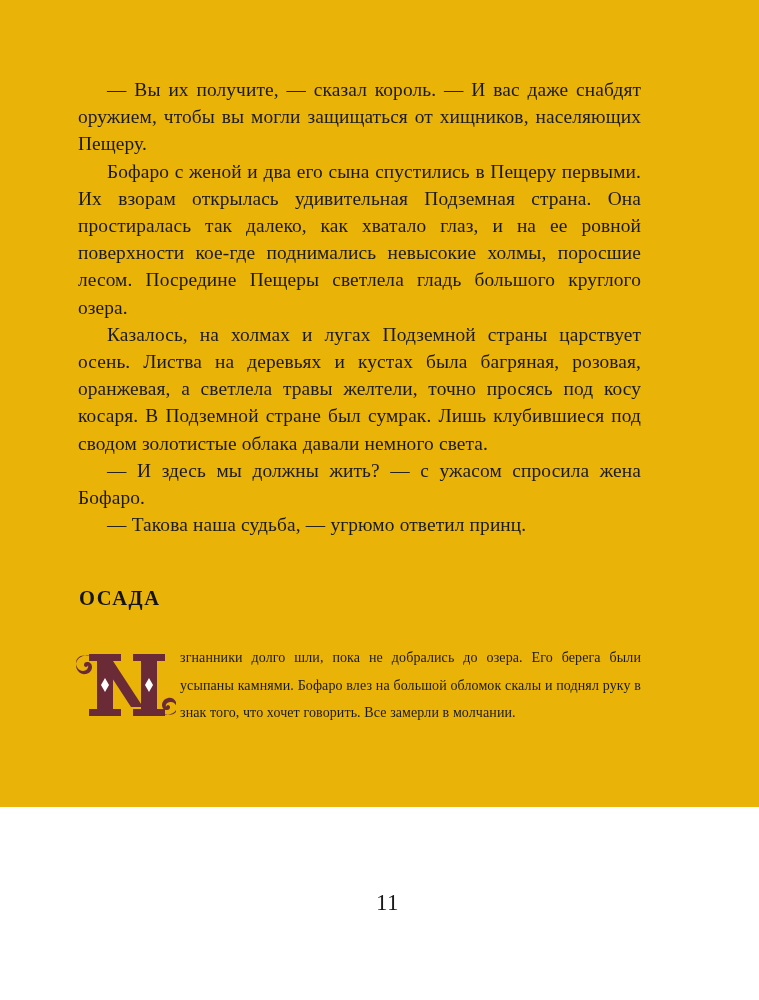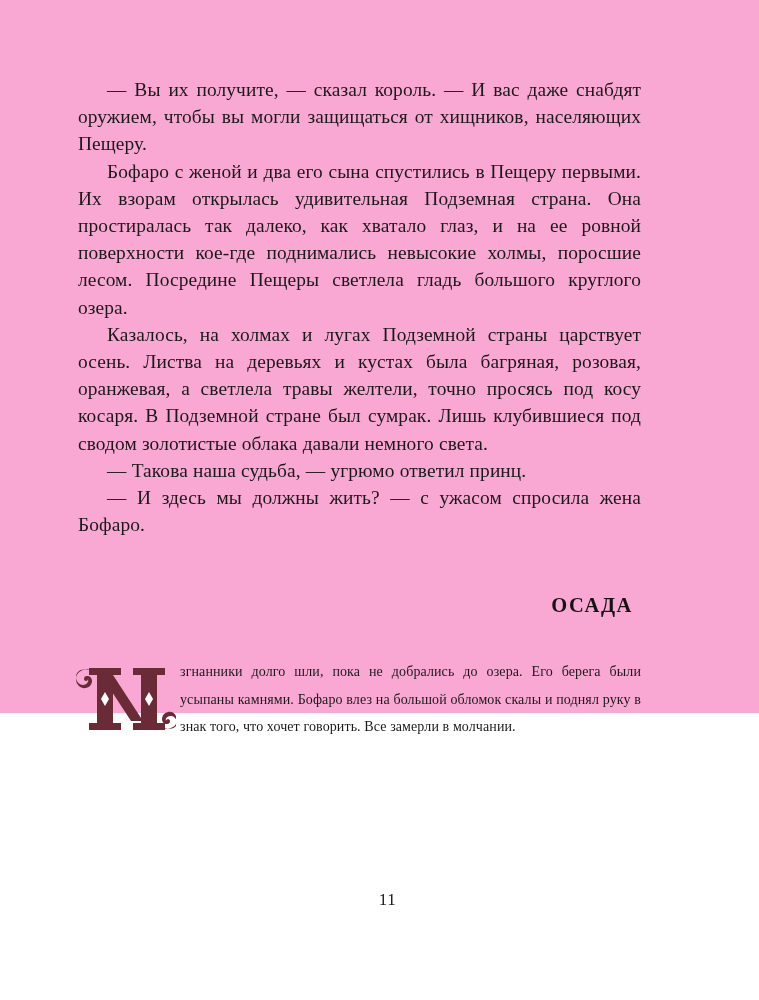--- a/index.html
+++ b/index.html
@@ -13,22 +13,22 @@
     height: 1000px;
     overflow: hidden;
     font-family: "Liberation Serif", "DejaVu Serif", serif;
     color: #1a1a1a;
     -webkit-font-smoothing: antialiased;
   }
 
   .page {
     position: relative;
     width: 759px;
-    height: 713px;
-    background: #f9a8d4;
+    height: 807px;
+    background: #eab308;
     box-sizing: border-box;
   }
 
   .text-column {
     position: absolute;
     left: 78px;
     top: 76px;
     width: 563px;
   }
 
@@ -39,22 +39,22 @@
     text-align: justify;
     text-justify: inter-word;
     text-indent: 29px;
     letter-spacing: 0.1px;
     word-spacing: 0.2px;
     color: #1a1a1a;
   }
 
   
   .chapter-heading {
-    margin: 8px;
-    text-align: right;
+    margin: 1px;
+    text-align: left;
     font-size: 20.5px;
     font-weight: bold;
     letter-spacing: 1.6px;
     color: #141414;
     font-family: "Liberation Serif", "DejaVu Serif", serif;
   }
 
   .gap-before-heading { height: 48px; }
   .gap-after-heading  { height: 33px; }
 
@@ -82,37 +82,37 @@
     height: 78px;
   }
 
   
   .page-number {
     position: absolute;
     left: 16px;
     right: 0;
     top: 890px;
     text-align: center;
-    font-size: 17px;
+    font-size: 23px;
     color: #1a1a1a;
     letter-spacing: 0.5px;
   }
 </style>
 </head>
 <body>
 
 <div class="page">
 
   <div class="text-column">
 
     <p class="para">— Вы их получите, — сказал король. — И вас даже снабдят оружием, чтобы вы могли защищаться от хищников, населяющих Пещеру.</p>
     <p class="para">Бофаро с женой и два его сына спустились в Пещеру первыми. Их взорам открылась удивительная Подземная страна. Она простиралась так далеко, как хватало глаз, и на ее ровной поверхности кое-где поднимались невысокие холмы, поросшие лесом. Посредине Пещеры светлела гладь большого круглого озера.</p>
     <p class="para">Казалось, на холмах и лугах Подземной страны царствует осень. Листва на деревьях и кустах была багряная, розовая, оранжевая, а светлела травы желтели, точно просясь под косу косаря. В Подземной стране был сумрак. Лишь клубившиеся под сводом золотистые облака давали немного света.</p>
+    <p class="para">— И здесь мы должны жить? — с ужасом спросила жена Бофаро.</p>
     <p class="para">— Такова наша судьба, — угрюмо ответил принц.</p>
-    <p class="para">— И здесь мы должны жить? — с ужасом спросила жена Бофаро.</p>
 
     <div class="gap-before-heading"></div>
 
     <h2 class="chapter-heading">ОСАДА</h2>
 
     <div class="gap-after-heading"></div>
 
     <p class="dropcap-para">
       <span class="dc-wrap">
         <svg viewBox="0 0 100 78" xmlns="http://www.w3.org/2000/svg" aria-hidden="true">

